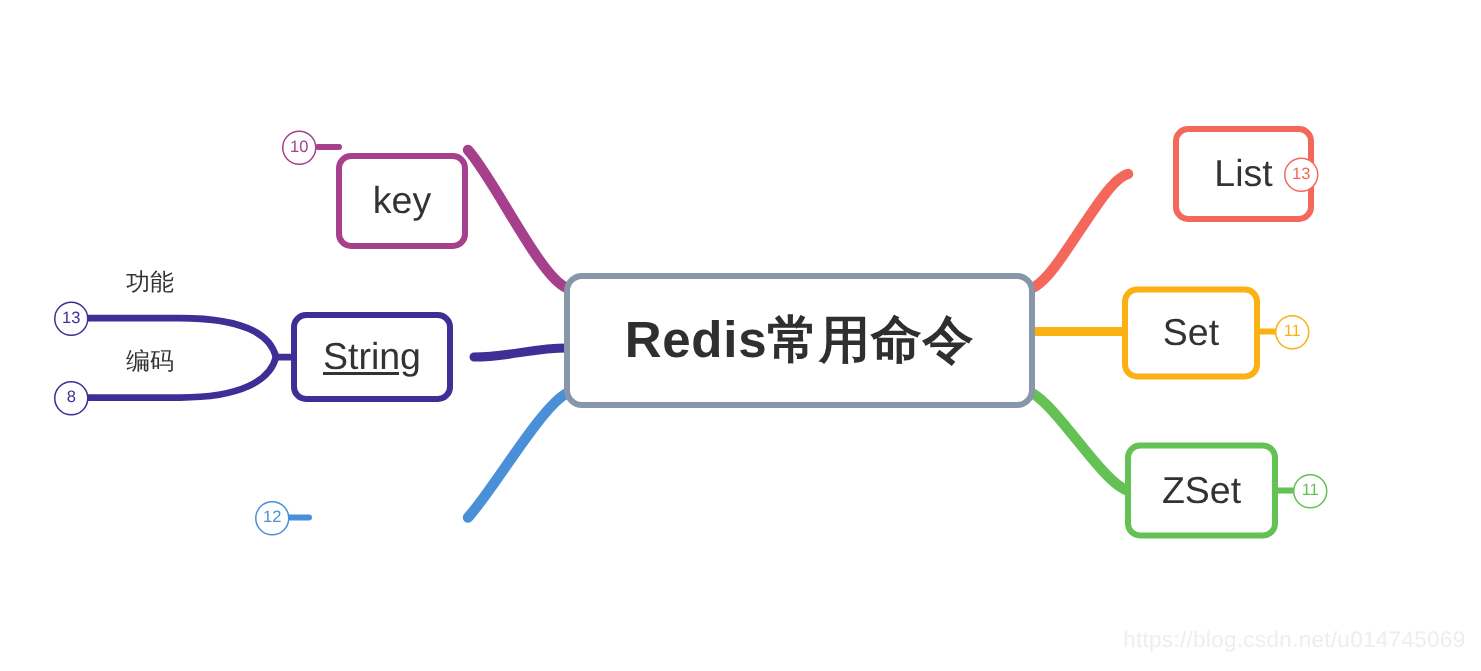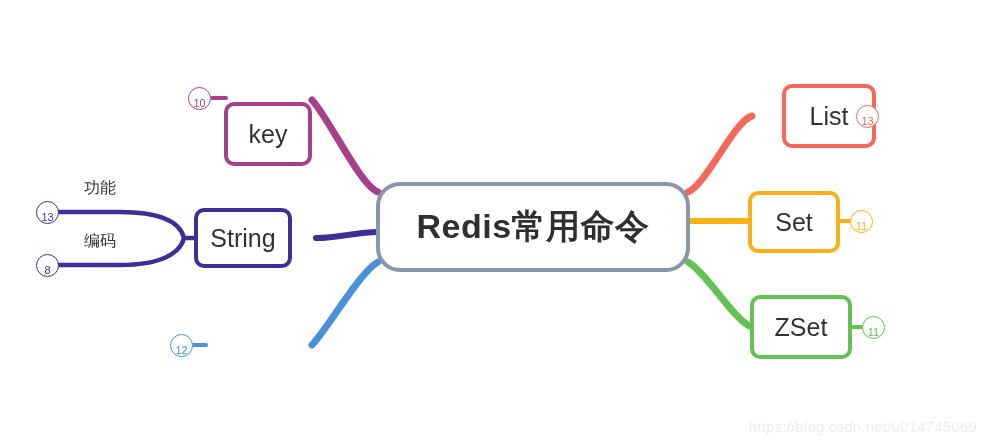--- a/index.html
+++ b/index.html
@@ -30,21 +30,21 @@
     box-sizing: border-box;
     background: #ffffff;
     display: flex;
     align-items: center;
     justify-content: center;
     color: #333333;
     white-space: nowrap;
   }
   .node-root {
     border: 4px solid #8896aa;
-    border-radius: 24px;
+    border-radius: 12px;
     font-size: 34px;
     font-weight: bold;
     letter-spacing: 0.5px;
     color: #2f2f2f;
   }
   .node-branch {
     border-width: 4px;
     border-style: solid;
     border-radius: 10px;
     font-size: 25px;
@@ -53,21 +53,21 @@
   .badge {
     position: absolute;
     box-sizing: border-box;
     width: 23px;
     height: 23px;
     border-radius: 50%;
     border-width: 1.6px;
     border-style: solid;
     background: #ffffff;
     display: flex;
-    align-items: flex-end;
+    align-items: center;
     justify-content: center;
     font-size: 11px;
     line-height: 1;
   }
   .sublabel {
     position: absolute;
     font-size: 16px;
     color: #333333;
     white-space: nowrap;
   }
@@ -115,21 +115,21 @@
     <span>Redis常用命令</span>
   </div>
 
   <div class="node node-branch" style="left:224px; top:66px; width:88px; height:64px; border-color:#a6408c;margin-top:36px;">
     <span>key</span>
   </div>
   <div class="badge" style="left:188px; top:87px; border-color:#a6408c; color:#a6408c;">
     <span>10</span>
   </div>
 
-  <div class="node node-branch" style="left:194px; top:208px; width:98px; height:60px; border-color:#3d2f95;">
+  <div class="node node-branch" style="left:194px; top:208px; width:108px; height:60px; border-color:#3d2f95;text-decoration:underline;">
     <span>String</span>
   </div>
 
   <span class="sublabel" style="left:84px; top:178px;font-family:Liberation Serif, serif;">功能</span>
   <div class="badge" style="left:36px; top:201px; border-color:#3d2f95; color:#3d2f95;">
     <span>13</span>
   </div>
 
   <span class="sublabel" style="left:84px; top:231px;">编码</span>
   <div class="badge" style="left:36px; top:254px; border-color:#3d2f95; color:#3d2f95;">

